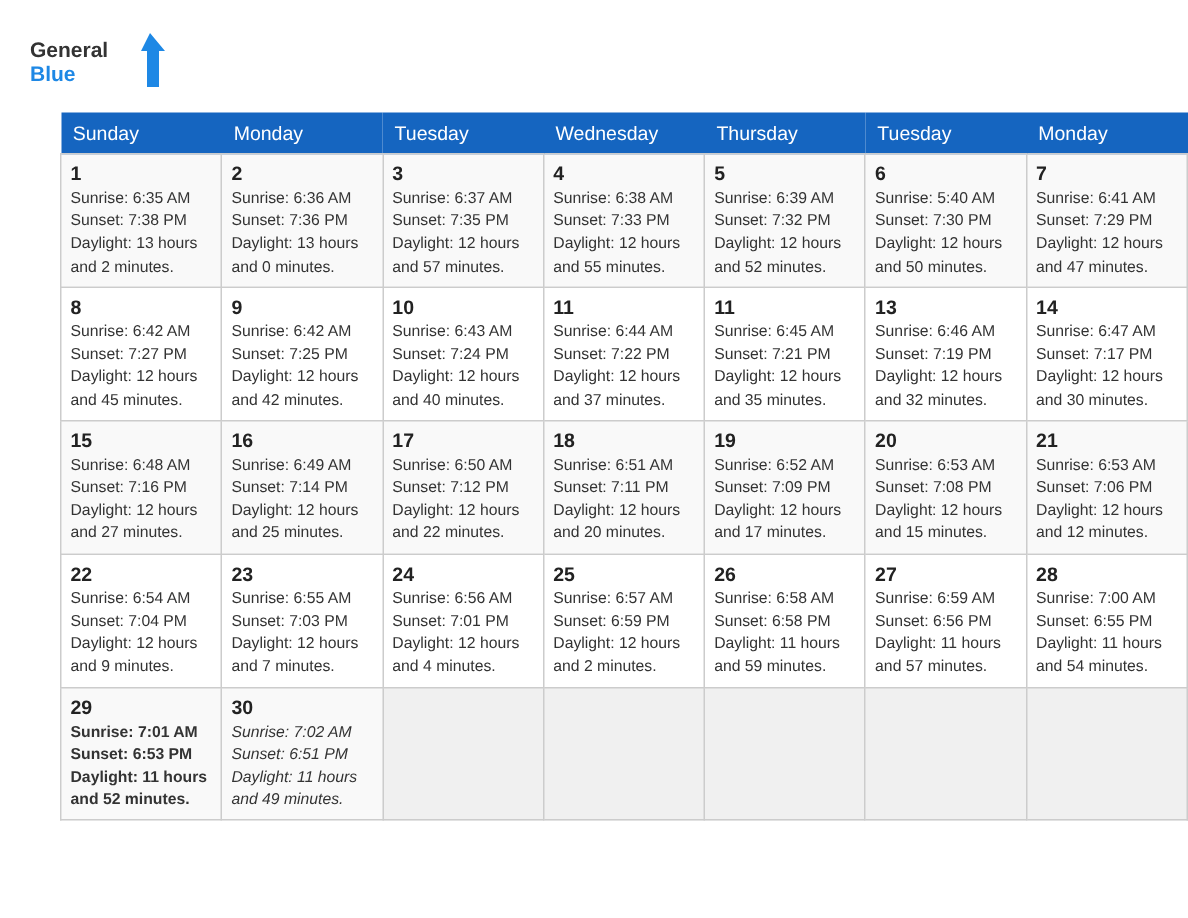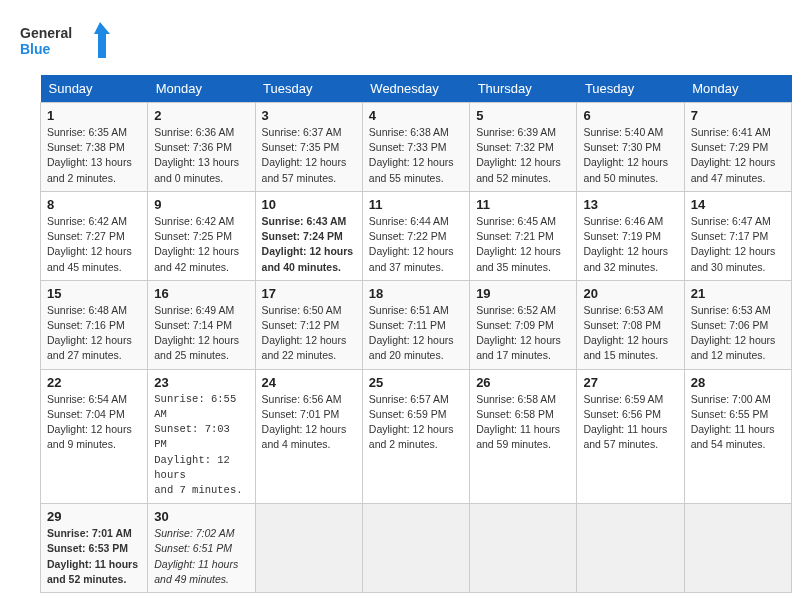--- a/index.html
+++ b/index.html
@@ -165,21 +165,21 @@
         </td>
         <td>
           <span class="day-number">9</span>
           <div class="day-info" style="white-space: pre-line;">Sunrise: 6:42 AM
 Sunset: 7:25 PM
 Daylight: 12 hours
 and 42 minutes.</div>
         </td>
         <td>
           <span class="day-number">10</span>
-          <div class="day-info" style="white-space: pre-line; font-weight: bold;">Sunrise: 6:43 AM
+          <div class="day-info" style="white-space: pre-line;">Sunrise: 6:43 AM
 Sunset: 7:24 PM
 Daylight: 12 hours
 and 40 minutes.</div>
         </td>
         <td>
           <span class="day-number">11</span>
           <div class="day-info" style="white-space: pre-line;">Sunrise: 6:44 AM
 Sunset: 7:22 PM
 Daylight: 12 hours
 and 37 minutes.</div>
@@ -260,21 +260,21 @@
       <tr>
         <td>
           <span class="day-number">22</span>
           <div class="day-info" style="white-space: pre-line;">Sunrise: 6:54 AM
 Sunset: 7:04 PM
 Daylight: 12 hours
 and 9 minutes.</div>
         </td>
         <td>
           <span class="day-number">23</span>
-          <div class="day-info" style="white-space: pre-line; font-family: Liberation Mono, monospace;">Sunrise: 6:55 AM
+          <div class="day-info" style="white-space: pre-line;">Sunrise: 6:55 AM
 Sunset: 7:03 PM
 Daylight: 12 hours
 and 7 minutes.</div>
         </td>
         <td>
           <span class="day-number">24</span>
           <div class="day-info" style="white-space: pre-line;">Sunrise: 6:56 AM
 Sunset: 7:01 PM
 Daylight: 12 hours
 and 4 minutes.</div>

